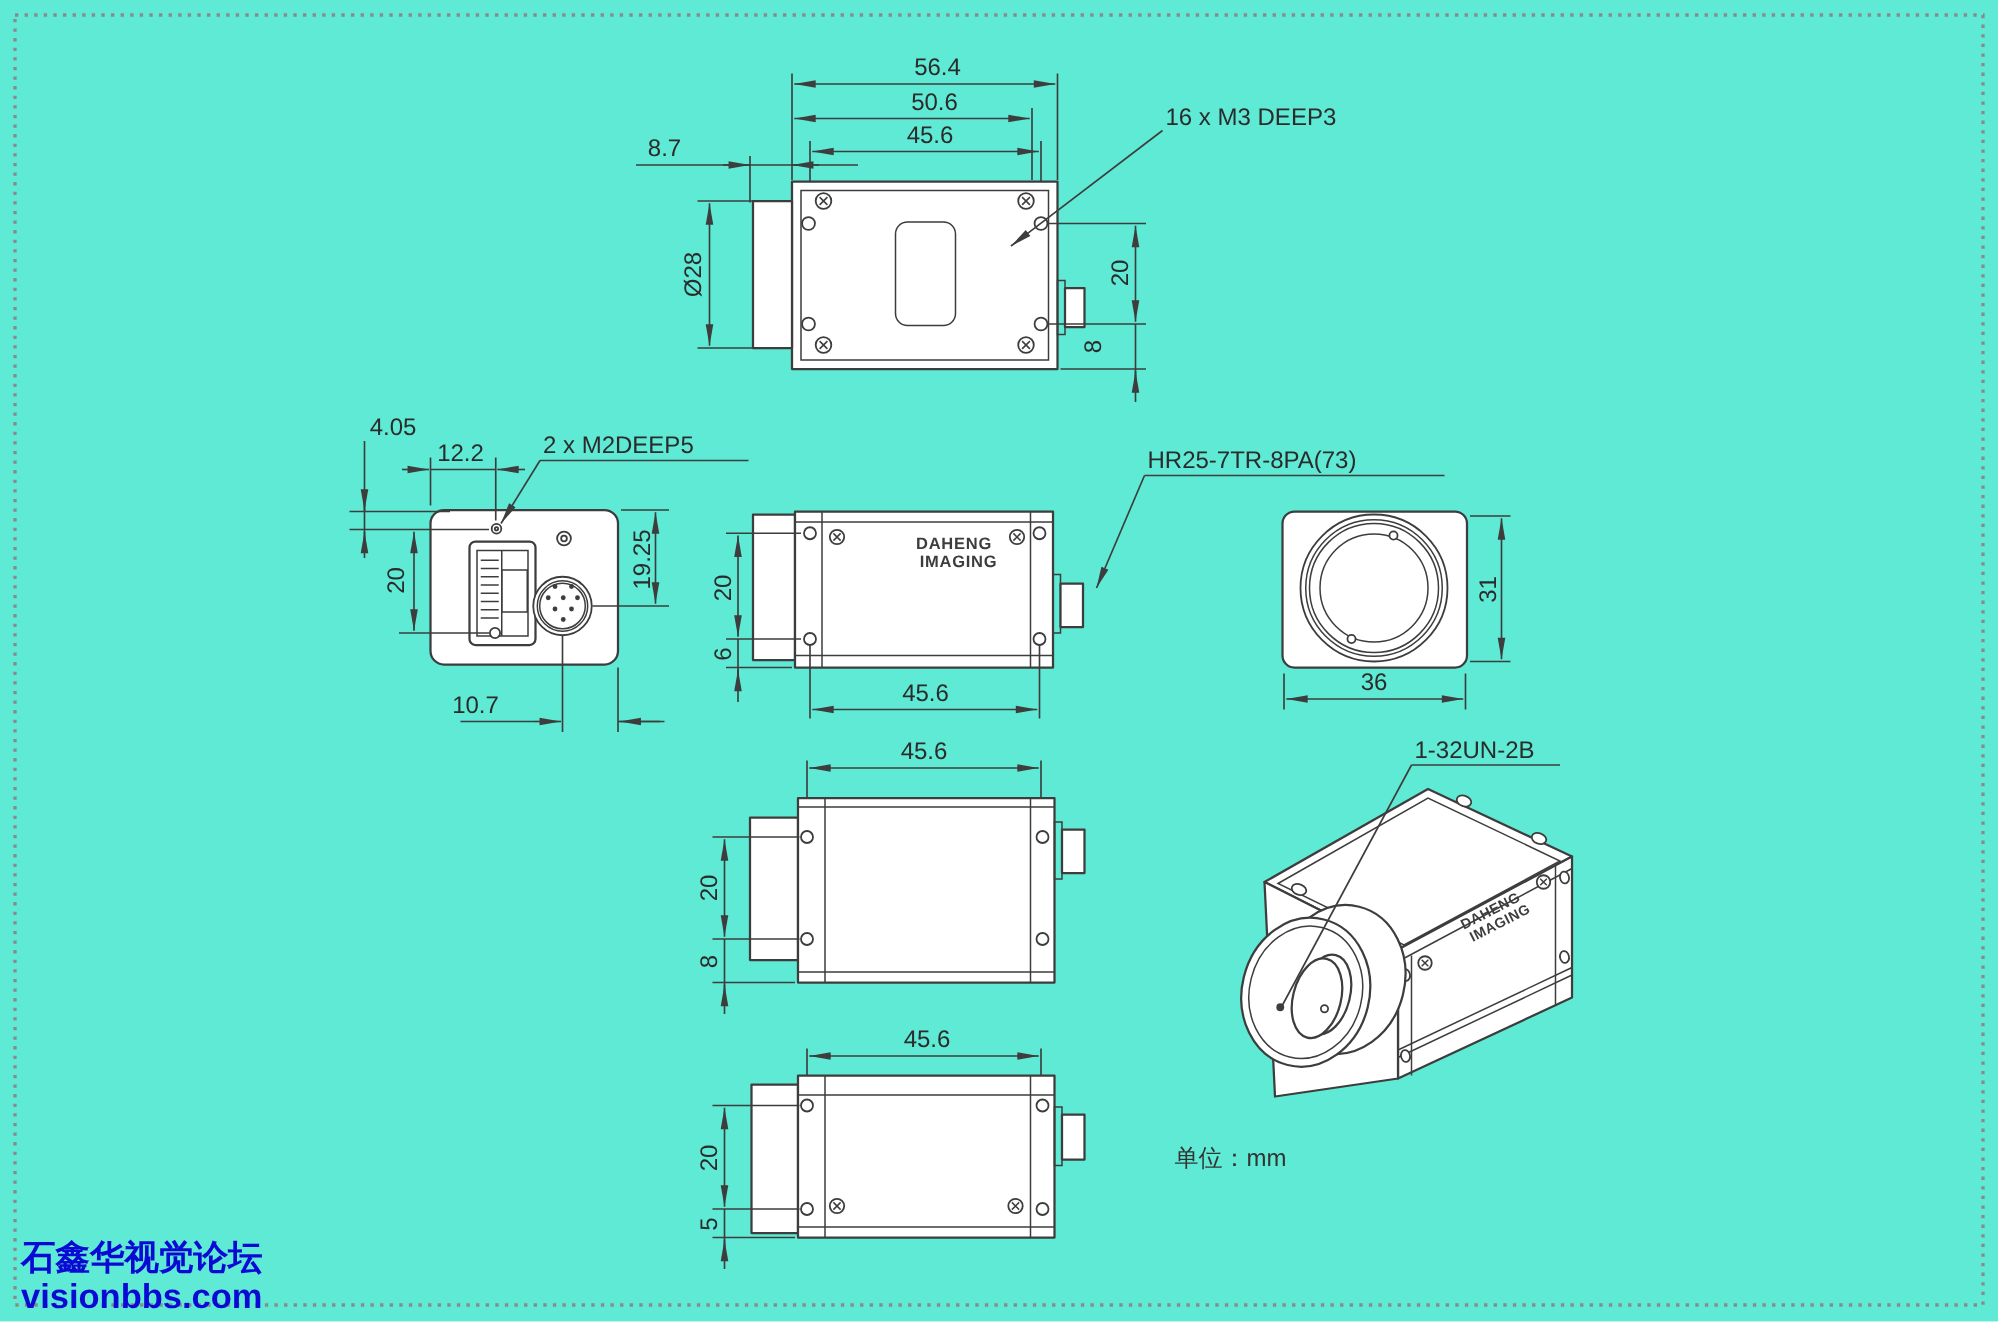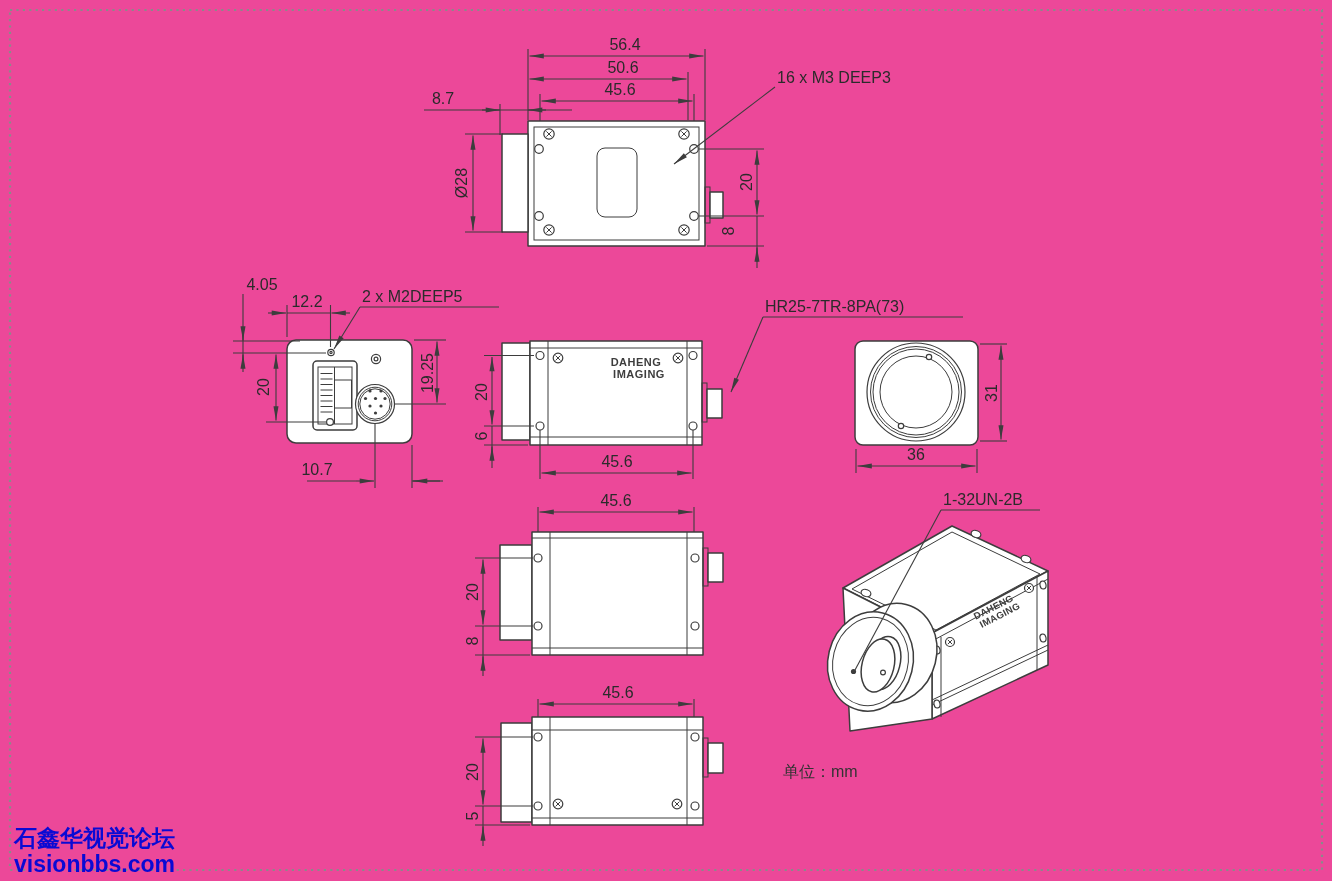--- a/index.html
+++ b/index.html
@@ -1,16 +1,16 @@
 <!DOCTYPE html>
 <html><head>
 <meta charset="utf-8">
 <style>
   html,body{margin:0;padding:0;background:#ffffff;}
-  .page{position:relative;width:1332px;height:881px;background:#ec4899;overflow:hidden;}
+  .page{position:relative;width:1332px;height:881px;background:#5eead4;overflow:hidden;}
   svg{display:block;}
   .body{fill:#ffffff;stroke:#3d3d3d;stroke-width:1.5;stroke-linejoin:round;}
   .thin{fill:none;stroke:#3d3d3d;stroke-width:1;}
   .hole{fill:#ffffff;stroke:#3d3d3d;stroke-width:1.2;}
   .dim{stroke:#3d3d3d;stroke-width:1.1;fill:none;}
   .mb{marker-start:url(#ar);marker-end:url(#ar);}
   .me{marker-end:url(#ar);}
   .txt{font:16px "Liberation Sans","DejaVu Sans",sans-serif;fill:#2b2b2b;}
   .mid{text-anchor:middle;}
   .screw circle{fill:#fff;stroke:#3d3d3d;stroke-width:1.2;}

